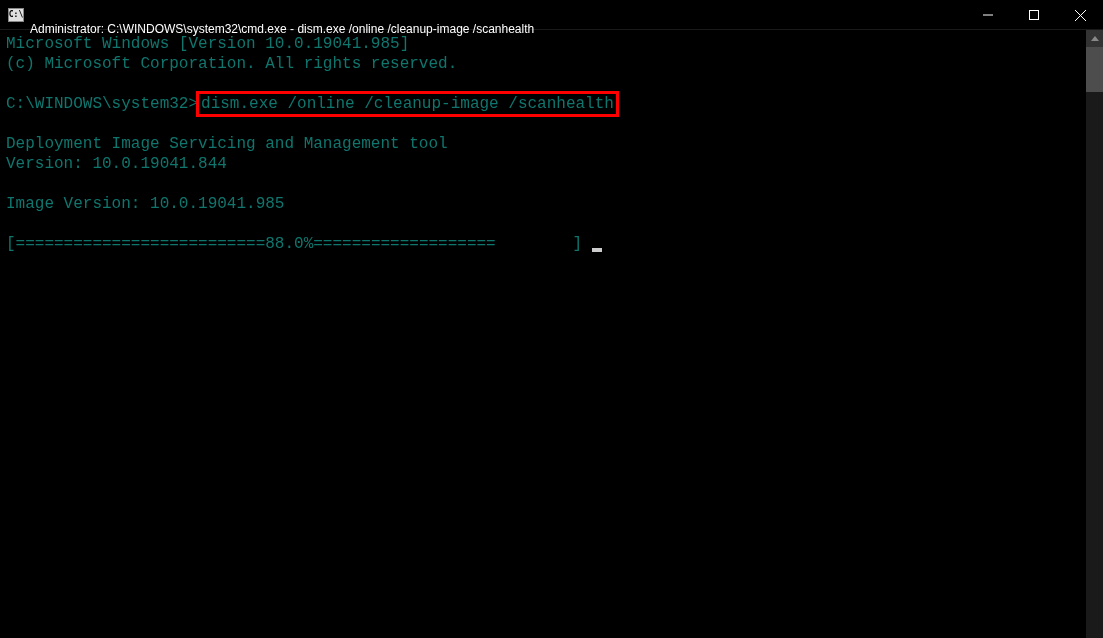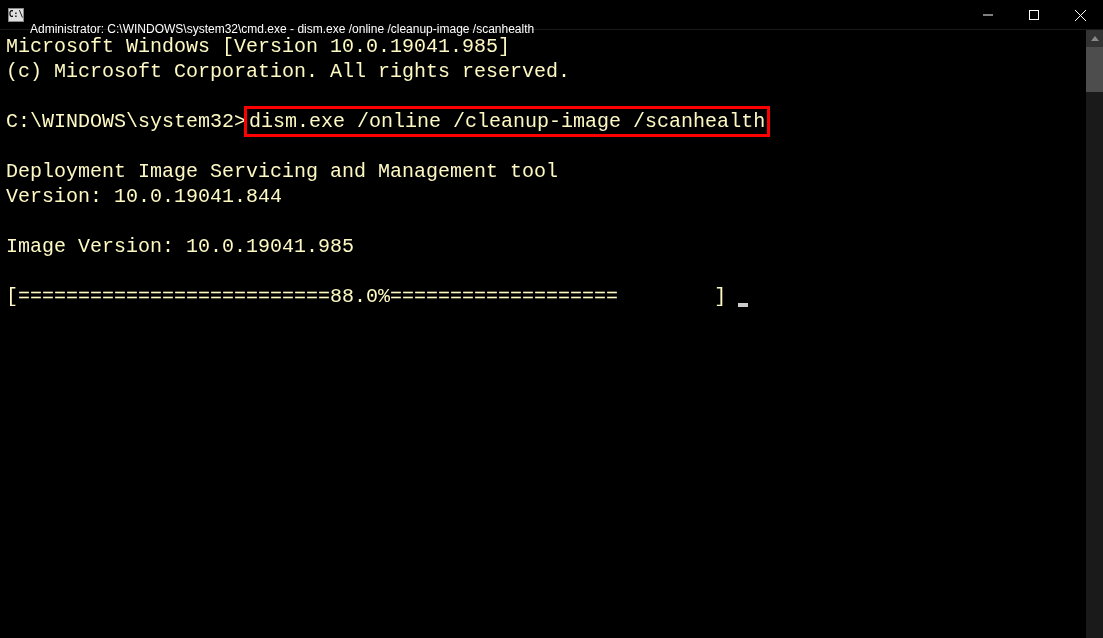--- a/index.html
+++ b/index.html
@@ -76,22 +76,22 @@
       stroke-width: 1;
     }
     .terminal-area {
       flex: 1;
       display: flex;
       position: relative;
     }
     .terminal-content {
       flex: 1;
       padding: 4px 6px;
-      color: #fef9c3;
-      font-size: 20px;
+      color: #0f766e;
+      font-size: 16px;
       line-height: 1.25;
       white-space: pre;
       font-family: Consolas, 'Courier New', monospace;
     }
     .scrollbar {
       width: 17px;
       background: #1a1a1a;
       position: relative;
     }
     .scroll-arrow-up {

